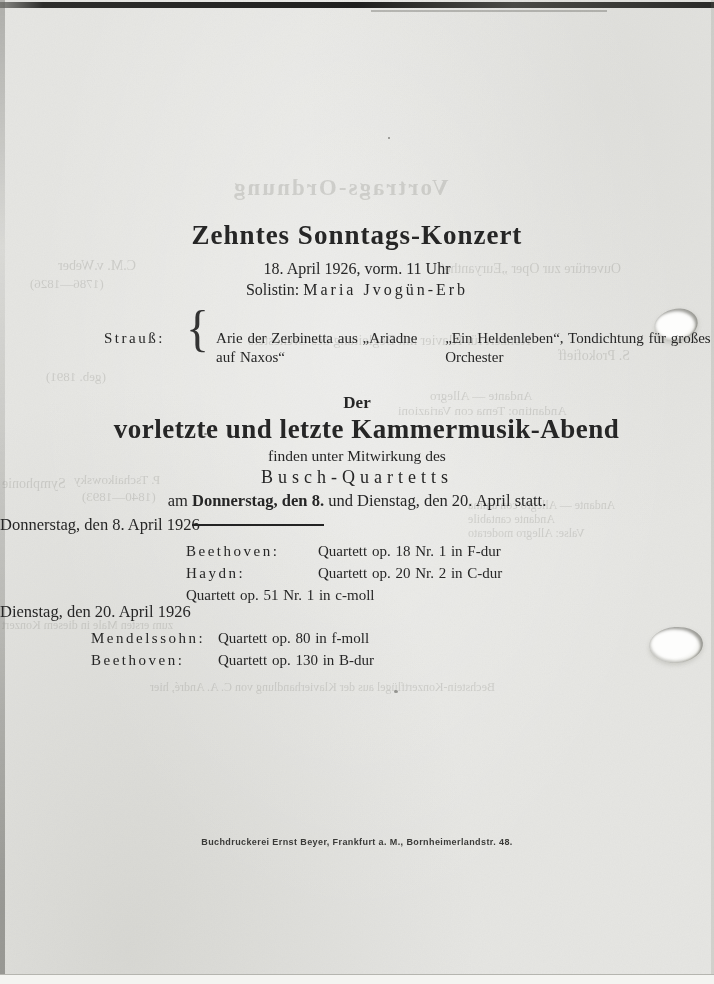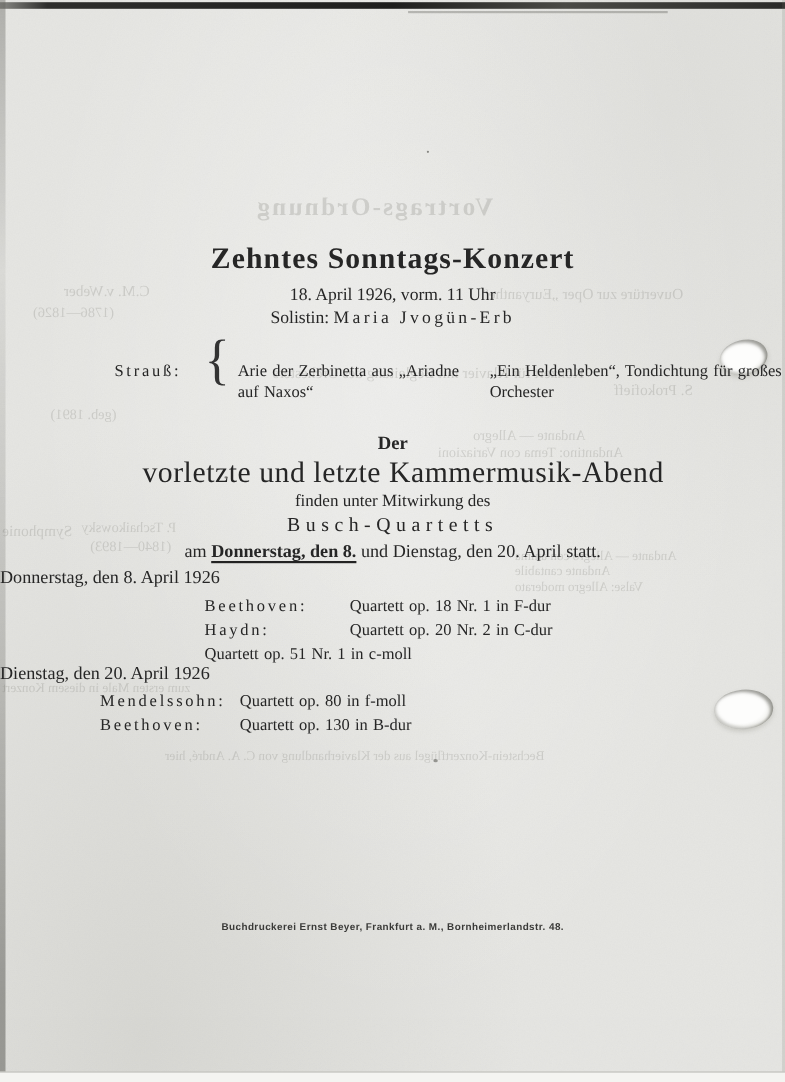--- a/index.html
+++ b/index.html
@@ -57,25 +57,25 @@
   .braunfels .work{word-spacing:2px;}
 
   .strauss{top:329px;left:104px;display:flex;}
   .strauss .composer{width:82px;flex:none;}
   .brace{font-size:48px;font-weight:400;color:#333;transform:scaleY(1.05);line-height:0;margin:0 7px 0 0;}
   .strauss .works{display:flex;flex-direction:row;gap:4px;}
   .strauss .works span{line-height:19px;word-spacing:1px;}
 
   .announcement{position:absolute;top:392px;left:0;right:0;text-align:center;}
   .ann-der{font-size:17px;line-height:21px;font-weight:bold;}
-  .ann-big{font-size:27px;line-height:32px;font-weight:normal;letter-spacing:.5px;padding-left:19px;}
+  .ann-big{font-size:27px;line-height:32px;font-weight:bold;letter-spacing:.5px;padding-left:19px;}
   .ann-sub{font-size:15.5px;line-height:21px;}
   .ann-quartet{font-size:18px;line-height:22px;letter-spacing:5px;}
   .ann-dates{font-size:16.5px;line-height:24px;margin-top:1px;}
-  .ann-dates .emph{font-weight:bold;border-bottom:2px solid #232323;padding-bottom:0px;}
+  .ann-dates .emph{font-weight:bold;border-bottom:2px solid #232323;padding-bottom:14px;}
 
   .concert{position:absolute;left:0;right:0;}
   .concert-1{top:514px;}
   .concert-2{top:601px;}
   .concert h2{margin:0;font-size:16.5px;line-height:21px;font-weight:normal;text-align:left;}
   .prows{margin-top:5px;}
   .concert-1 .prows{margin-left:186px;}
   .concert-2 .prows{margin-left:91px;}
   .prow{font-size:15px;line-height:22px;display:flex;}
   .prow .pcomposer{letter-spacing:2.5px;flex:none;}

